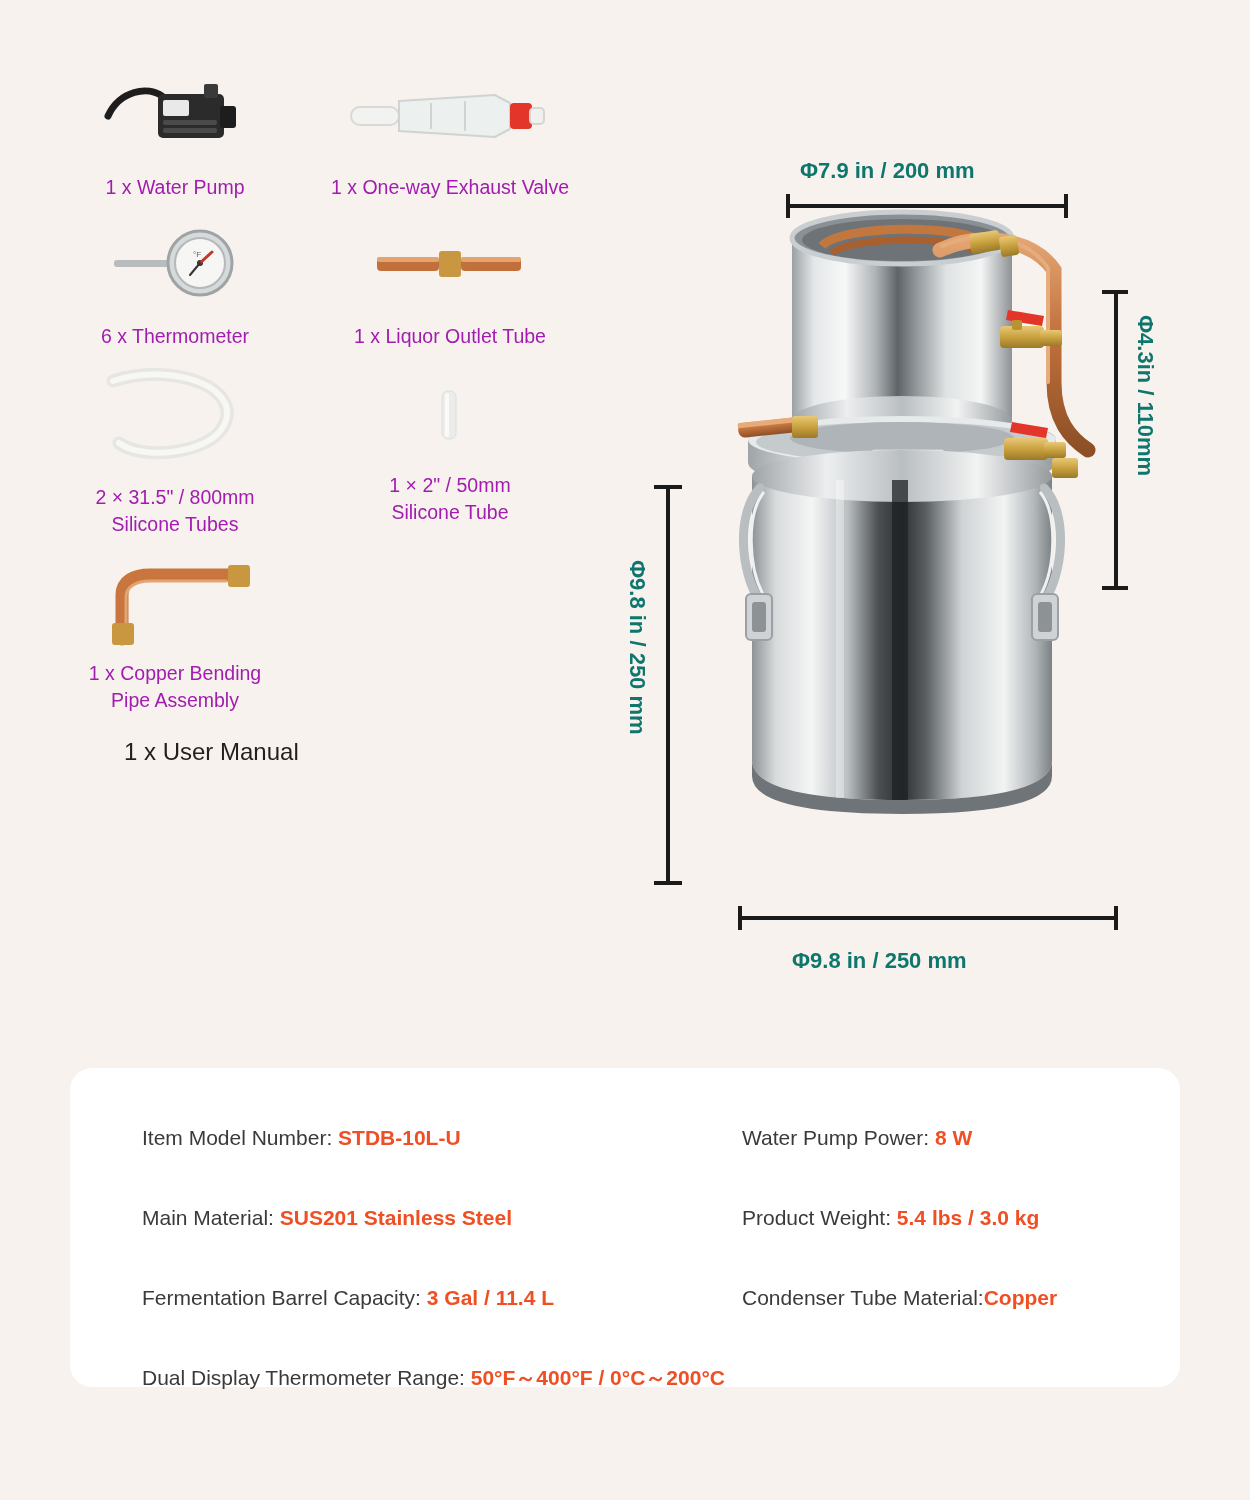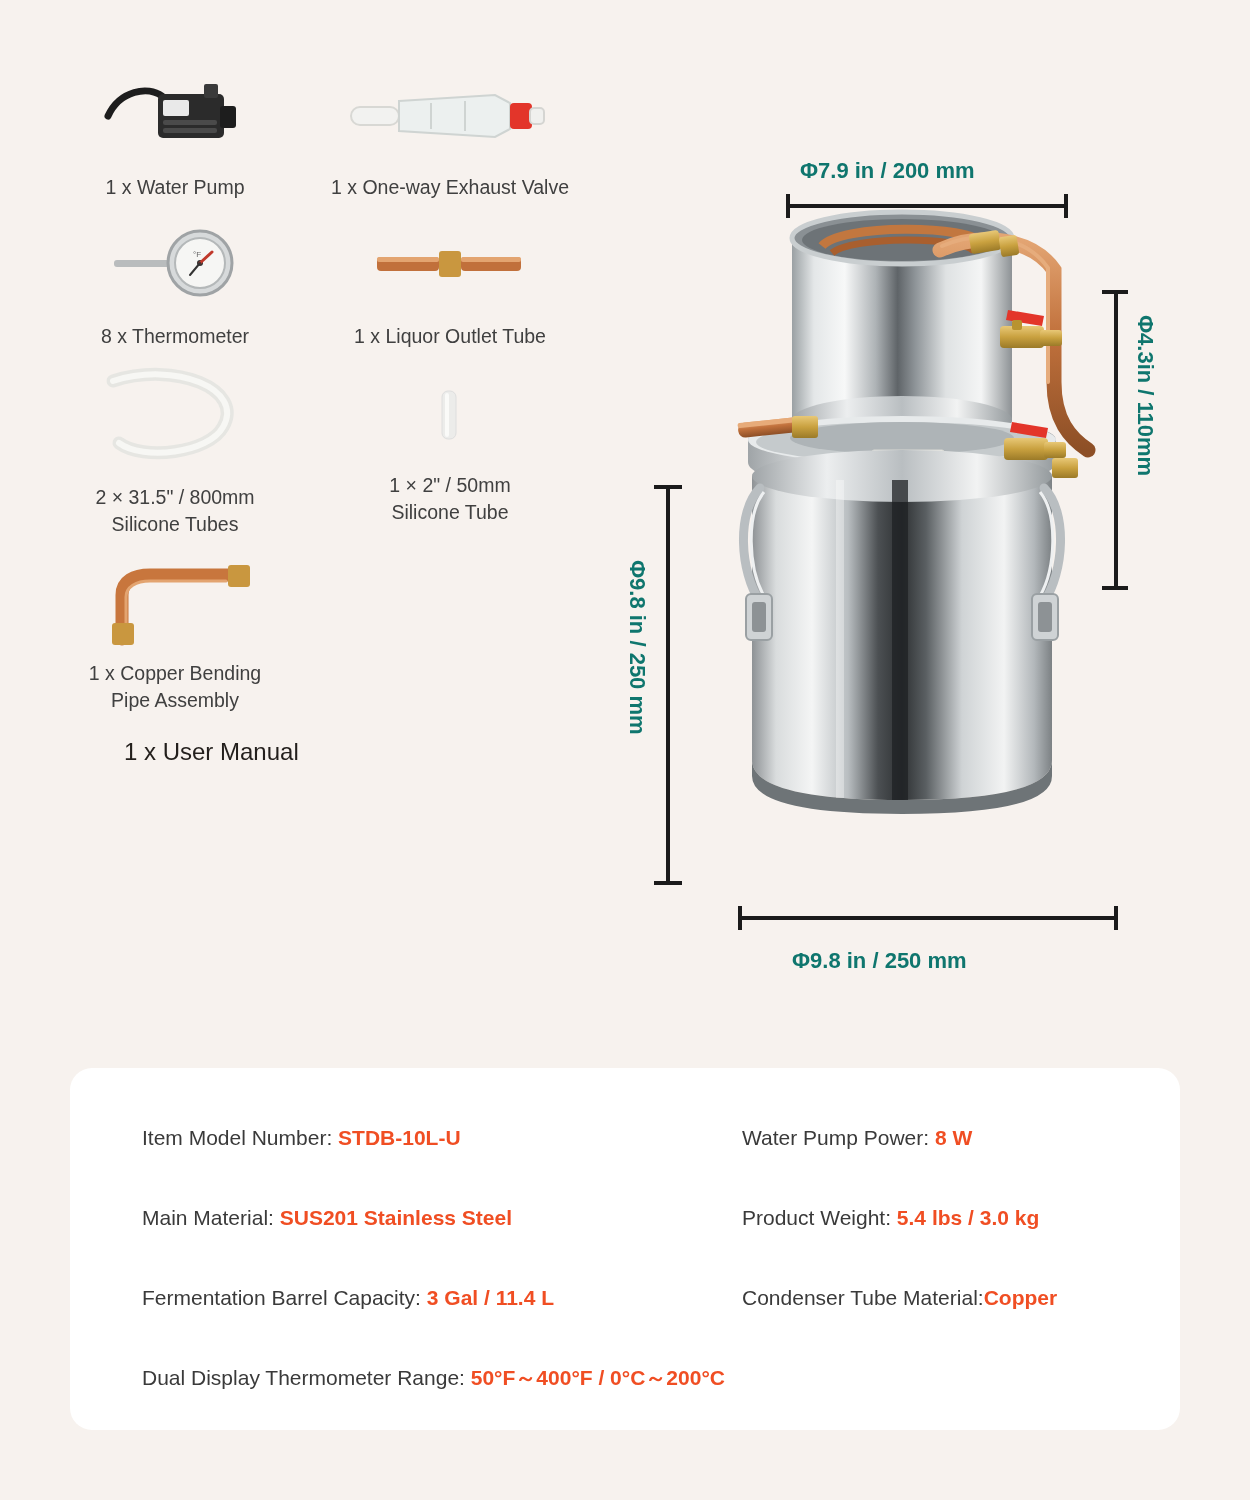--- a/index.html
+++ b/index.html
@@ -35,21 +35,21 @@
     display: flex;
     align-items: center;
     justify-content: center;
     width: 100%;
   }
   .part-label {
     margin-top: 12px;
     font-size: 19.5px;
     line-height: 27px;
     text-align: center;
-    color: #404040;
+    color: #a21caf;
   }
   .row-tall .part-img { height: 104px; }
 
   .manual-row {
     display: flex;
     align-items: center;
     margin-top: 6px;
     margin-left: 40px;
   }
   .manual-label {
@@ -76,21 +76,21 @@
   }
   .vert-text {
     writing-mode: vertical-rl;
     text-orientation: mixed;
   }
 
   
   .spec-panel {
     position: absolute;
     left: 70px; top: 1068px;
-    width: 1110px; height: 362px;
+    width: 1110px; height: 319px;
     background: #ffffff;
     border-radius: 22px;
   }
   .spec-grid {
     position: absolute;
     left: 72px; top: 30px;
     right: 40px;
     display: grid;
     grid-template-columns: 600px 1fr;
     row-gap: 0px;
@@ -144,21 +144,21 @@
         <svg width="150" height="90" viewBox="0 0 150 90">
           <rect x="14" y="40" width="60" height="7" rx="3" fill="#b9bcbd"></rect>
           <circle cx="100" cy="43" r="32" fill="#d7dadb" stroke="#9fa3a5" stroke-width="3"></circle>
           <circle cx="100" cy="43" r="25" fill="#f6f6f4" stroke="#b4b8b9" stroke-width="2"></circle>
           <circle cx="100" cy="43" r="3" fill="#333"></circle>
           <path d="M100 43 L112 32" stroke="#c0392b" stroke-width="3" stroke-linecap="round"></path>
           <path d="M100 43 L90 55" stroke="#333" stroke-width="2" stroke-linecap="round"></path>
           <text x="93" y="37" font-size="8" fill="#666" font-family="Liberation Sans">°F</text>
         </svg>
       </div>
-      <div class="part-label">8 x Thermometer</div>
+      <div class="part-label">6 x Thermometer</div>
     </div>
 
     <div class="part">
       <div class="part-img">
         <svg width="170" height="60" viewBox="0 0 170 60">
           <rect x="12" y="22" width="62" height="14" rx="4" fill="#c1703b"></rect>
           <rect x="12" y="22" width="62" height="5" rx="2" fill="#e3a470"></rect>
           <rect x="74" y="16" width="22" height="26" rx="3" fill="#c9973f"></rect>
           <rect x="96" y="22" width="60" height="14" rx="4" fill="#c1703b"></rect>
           <rect x="96" y="22" width="60" height="5" rx="2" fill="#e3a470"></rect>

